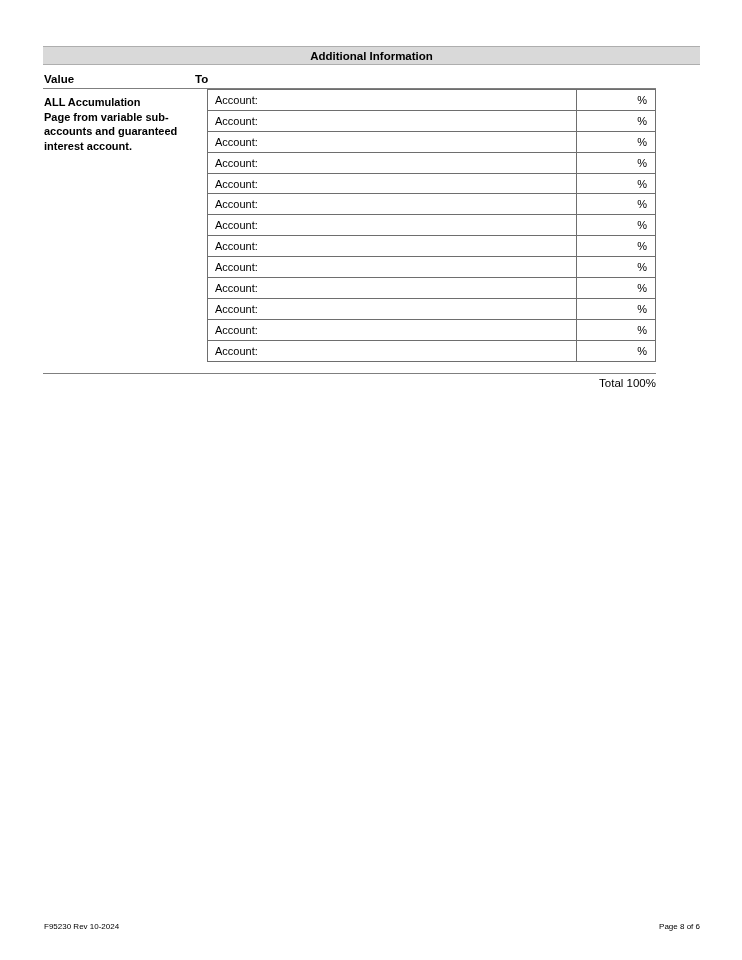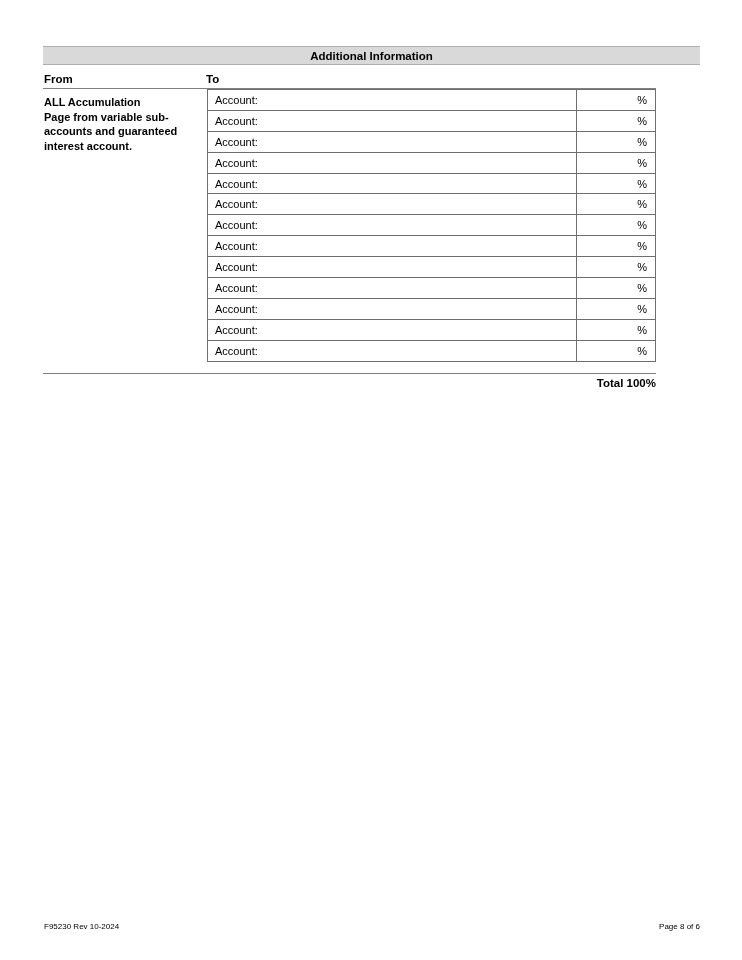--- a/index.html
+++ b/index.html
@@ -17,21 +17,21 @@
     position: absolute; left: 43px; top: 46px; width: 657px; height: 19px;
     background: #d9d9d9;
     border-top: 1px solid #aeaeae;
     border-bottom: 1px solid #aeaeae;
     display: flex; align-items: center; justify-content: center;
   }
   .header-bar span { font-weight: bold; font-size: 11.5px; }
 
   .col-header { position: absolute; top: 73px; font-weight: bold; font-size: 11.5px; }
   .col-header.from { left: 44px; }
-  .col-header.to { left: 206px; text-align: right; }
+  .col-header.to { left: 195px; text-align: right; }
 
   .rule {
     position: absolute; height: 1px; background: #7f7f7f;
     left: 43px; width: 613px;
   }
   .rule.top { top: 88px; }
   .rule.bottom { top: 373px; }
 
   .from-desc {
     position: absolute; left: 44px; top: 95px; width: 160px;
@@ -59,42 +59,42 @@
   .cell-account span { font-size: 11px; }
   .cell-percent {
     flex: 0 0 78px;
     display: flex; align-items: center; justify-content: flex-end;
     padding-right: 8px;
   }
   .cell-percent span { font-size: 11px; }
 
   .total-label {
     position: absolute; top: 377px; right: 86px;
-    font-weight: bold; font-size: 11.5px;
+    font-weight: normal; font-size: 11.5px;
   }
 
   .footer-left {
     position: absolute; left: 44px; top: 922px;
     font-size: 8px;
   }
   .footer-right {
     position: absolute; right: 42px; top: 922px;
     font-size: 8px;
   }
 </style>
 </head>
 <body>
 
 <div class="page">
 
   <div class="header-bar">
     <span>Additional Information</span>
   </div>
 
-  <div class="col-header from">From</div>
+  <div class="col-header from">Value</div>
   <div class="col-header to">To</div>
 
   <div class="rule top"></div>
 
   <div class="from-desc">ALL Accumulation
 Page from variable sub-
 accounts and guaranteed
 interest account.</div>
 
   <div class="acct-table" id="acct-table">

